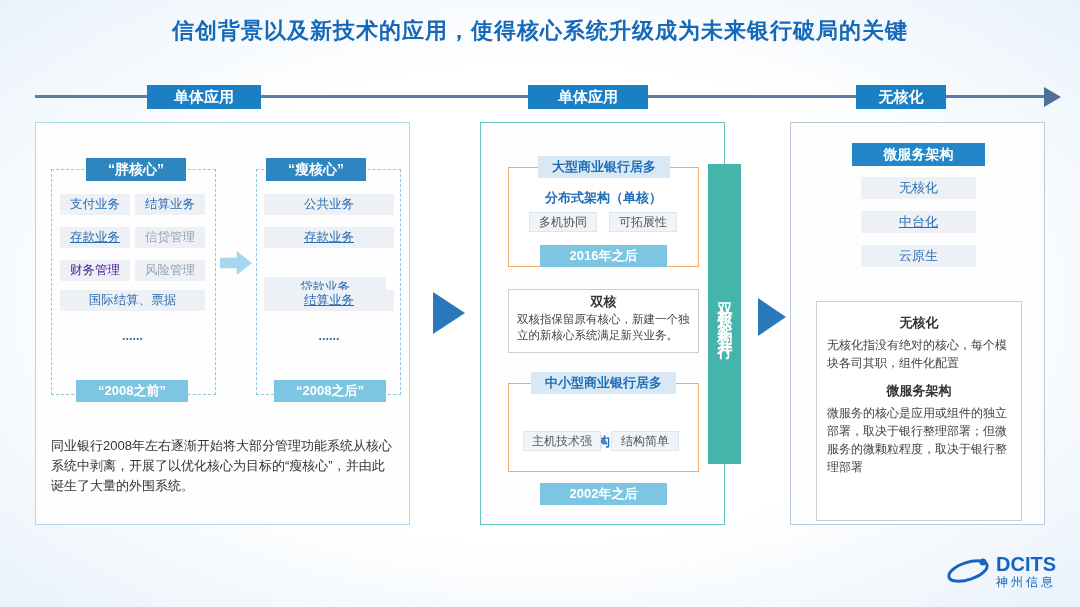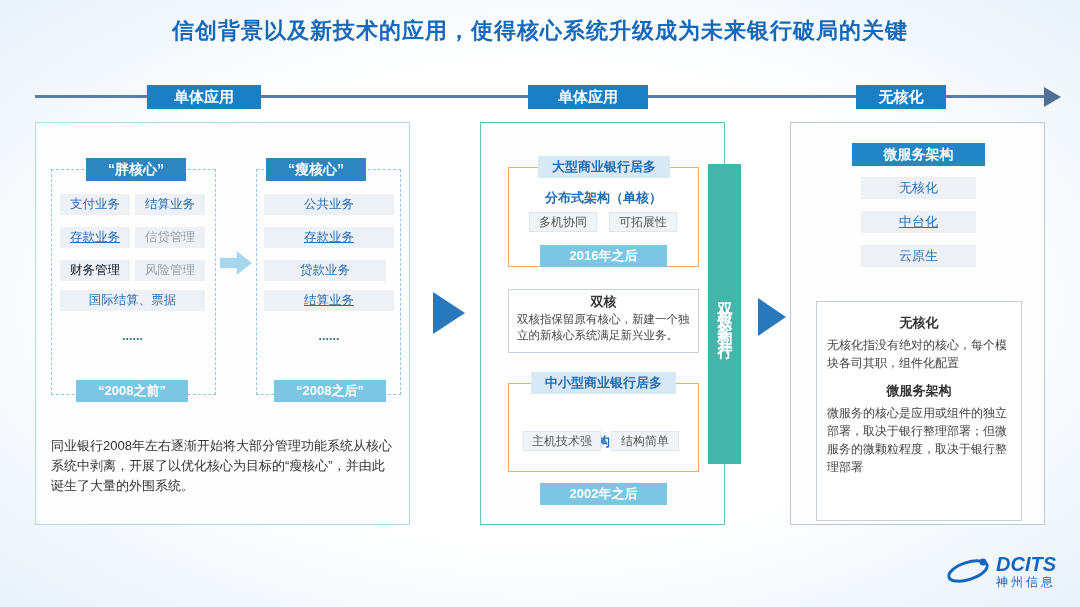--- a/index.html
+++ b/index.html
@@ -32,27 +32,27 @@
   .thin-box { left:220px; width:145px; }
   .core-header { position:absolute; top:35px; width:100px; height:23px; background:#2e86c1; color:#fff;
            font-size:14px; font-weight:bold; display:flex; align-items:center; justify-content:center; z-index:2; }
   .fat-header  { left:50px; }
   .thin-header { left:230px; }
   .item { position:absolute; height:21px; background:#edf1f6; color:#2b6cb0; font-size:12.5px;
            display:flex; align-items:center; justify-content:center; }
   .f0{left:24px;top:71px;width:70px} .f1{left:99px;top:71px;width:70px}
   .f2{left:24px;top:104px;width:70px;text-decoration:underline}
   .f3{left:99px;top:104px;width:70px;color:#9aa3ad}
-  .f4{left:24px;top:137px;width:70px;color:#0f172a}
+  .f4{left:24px;top:137px;width:70px;color:#4c1d95}
   .f5{left:99px;top:137px;width:70px;color:#9aa3ad}
   .f6{left:24px;top:167px;width:145px}
   .f-dots{left:24px;top:202px;width:145px;background:transparent;font-weight:bold}
   .t0{left:228px;top:71px;width:130px}
   .t1{left:228px;top:104px;width:130px;text-decoration:underline}
-  .t2{left:228px;top:137px;width:122px;}
+  .t2{left:228px;top:154px;width:122px;}
   .t3{left:228px;top:167px;width:130px;text-decoration:underline}
   .t-dots{left:228px;top:202px;width:130px;background:transparent;font-weight:bold}
   .period { position:absolute; top:257px; width:112px; height:22px; background:#7cc5e3; color:#fff;
            font-size:13px; font-weight:bold; display:flex; align-items:center; justify-content:center; }
   .fat-period { left:40px; } .thin-period { left:238px; }
   .col-arrow { position:absolute; left:184px; top:128px; width:32px; height:24px; background:#a6d7ee;
            clip-path:polygon(0 28%, 52% 28%, 52% 0, 100% 50%, 52% 100%, 52% 72%, 0 72%); }
   .panel1-note { position:absolute; left:15px; top:313px; width:346px; font-size:13px; color:#333; line-height:1.55; }
 
   
@@ -95,21 +95,21 @@
   
   .flow-arrow { position:absolute; width:0; height:0; }
   .arrow1 { left:433px; top:292px; border-left:32px solid #2a78bc;
             border-top:21px solid transparent; border-bottom:21px solid transparent; }
   .arrow2 { left:758px; top:298px; border-left:28px solid #2a78bc;
             border-top:19px solid transparent; border-bottom:19px solid transparent; }
 
   
   .logo { position:absolute; left:945px; top:554px; display:flex; align-items:center; gap:5px; }
   .logo-text { display:flex; flex-direction:column; line-height:1; }
-  .logo-brand { color:#1565c0; font-size:20px; font-weight:bold; font-style:italic; }
+  .logo-brand { color:#1565c0; font-size:20px; font-weight:bold; }
   .logo-company { color:#1565c0; font-size:12px; letter-spacing:3px; margin-top:2px; }
 </style>
 </head>
 <body>
 
 <div class="slide">
 
   <div class="title">信创背景以及新技术的应用，使得核心系统升级成为未来银行破局的关键</div>
 
   <div class="timeline-line"></div>

